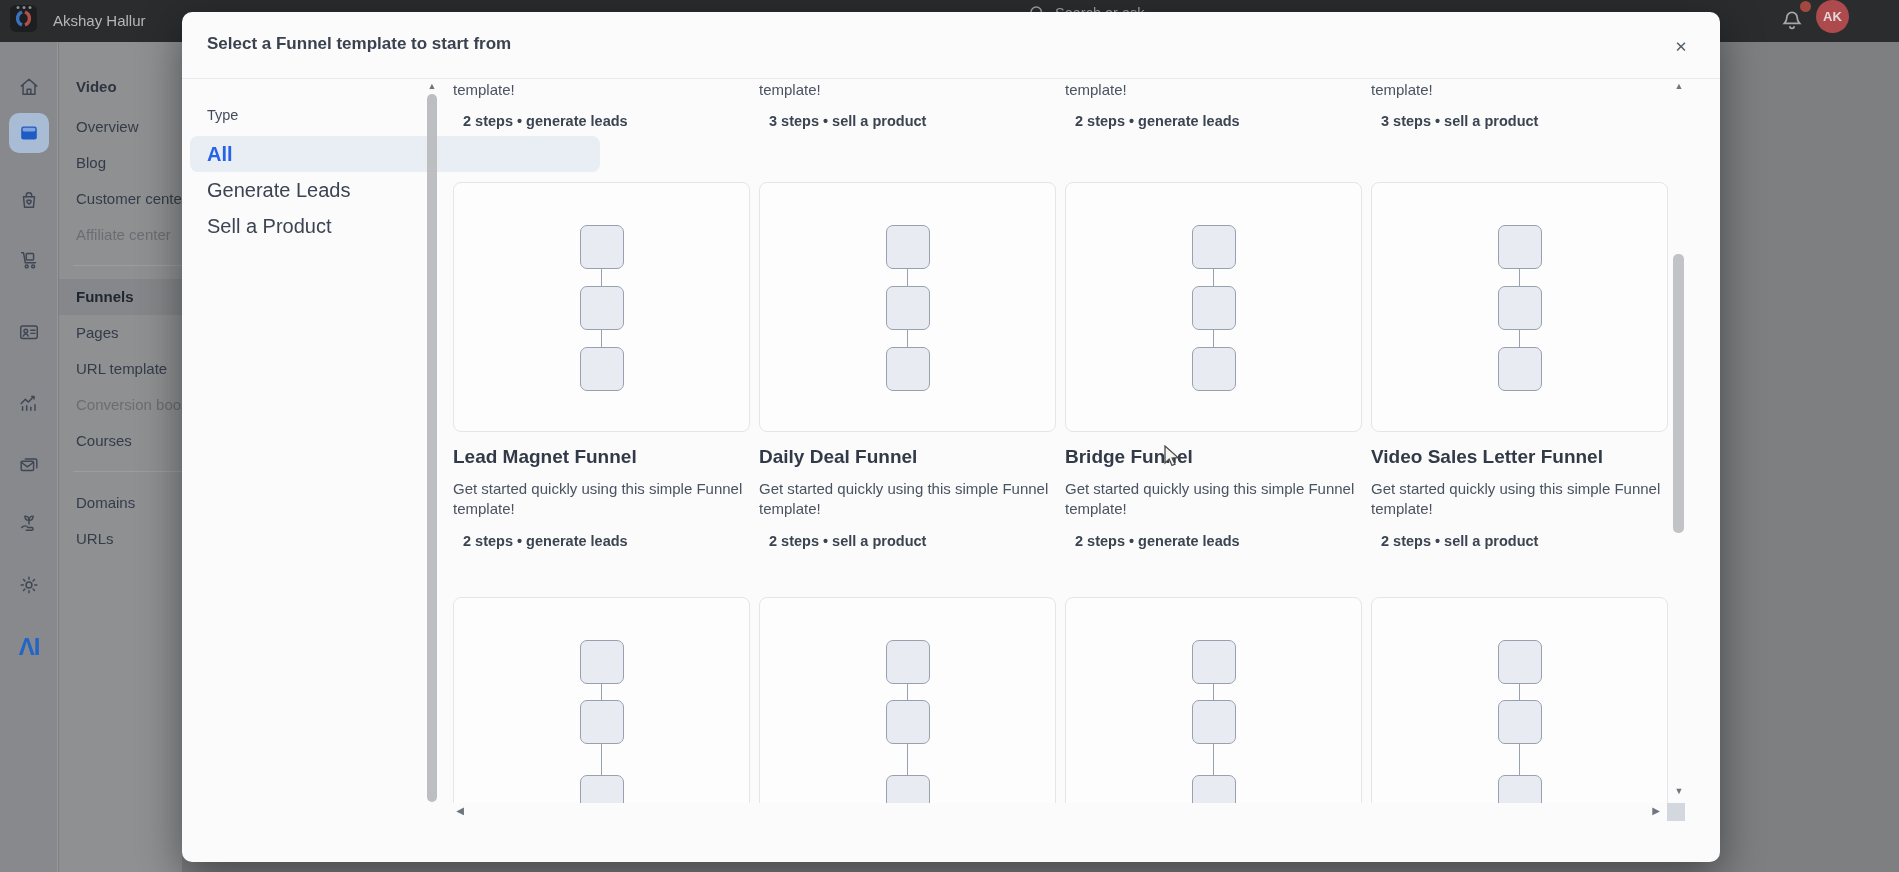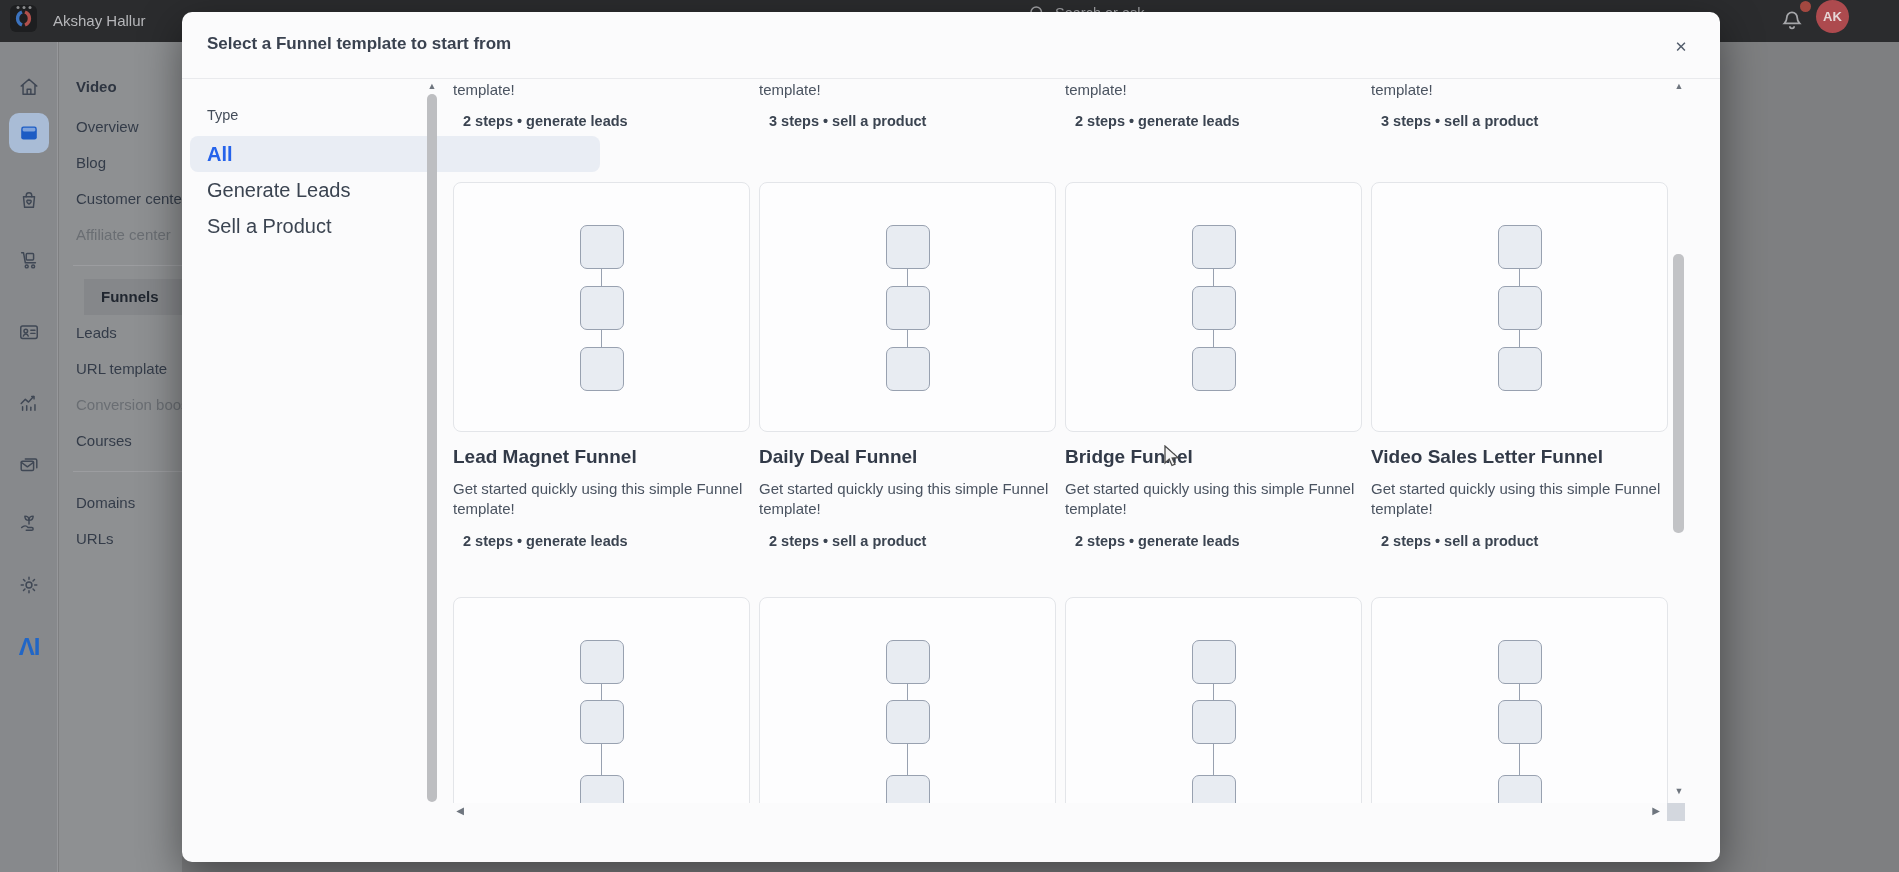--- a/index.html
+++ b/index.html
@@ -25,21 +25,21 @@
   .rail-btn { position:absolute; left:9px; width:40px; height:40px; display:flex; align-items:center; justify-content:center; border-radius:10px; }
   .rail-btn.sel { background:#a9bcd6; }
   .rail svg { stroke:#3f4754; fill:none; stroke-width:1.6; stroke-linecap:round; stroke-linejoin:round; }
   .ai-glyph { color:#2166c6; font-size:24px; font-weight:bold; letter-spacing:-1px; }
 
   .side-panel { position:absolute; left:59px; top:42px; width:123px; height:830px; background:#8e9092; z-index:2; color:#343c49; font-size:15px; }
   .sp-pad { padding-top:27px; }
   .sp-row { height:36px; line-height:36px; padding-left:17px; white-space:nowrap; overflow:hidden; }
   .sp-head { font-weight:bold; color:#2e3541; }
   .sp-row.disabled { color:#6a6e73; }
-  .sp-row.active { font-weight:bold; color:#20262f; background:#85878a;margin-left:25px; }
+  .sp-row.active { font-weight:bold; color:#20262f; background:#85878a; }
   .sp-div { height:1px; background:#9c9da0; margin:12px 0 13px 14px; }
   .sp-gap4 { height:4px; }
 
   
   .modal { position:absolute; left:182px; top:12px; width:1538px; height:850px; background:#fbfbfc; border-radius:10px; box-shadow:0 14px 44px rgba(0,0,0,.45); z-index:5; }
   .modal-title { position:absolute; left:25px; top:22px; font-size:17px; font-weight:bold; color:#3a4250; }
   .modal-close { position:absolute; left:1486px; top:22px; width:26px; height:26px; display:flex; align-items:center; justify-content:center; color:#525c6b; font-size:15px; }
   .modal-divider { position:absolute; left:0; top:66px; width:1538px; height:1px; background:#e9eaed; }
 
   
@@ -192,21 +192,21 @@
   <div class="side-panel">
     <div class="sp-pad">
       <div class="sp-row sp-head">Video</div>
       <div class="sp-gap4"></div>
       <div class="sp-row">Overview</div>
       <div class="sp-row">Blog</div>
       <div class="sp-row">Customer center</div>
       <div class="sp-row disabled">Affiliate center</div>
       <div class="sp-div"></div>
       <div class="sp-row active">Funnels</div>
-      <div class="sp-row">Leads</div>
+      <div class="sp-row">Pages</div>
       <div class="sp-row">URL template</div>
       <div class="sp-row disabled">Conversion boost</div>
       <div class="sp-row">Courses</div>
       <div class="sp-div"></div>
       <div class="sp-row">Domains</div>
       <div class="sp-row">URLs</div>
     </div>
   </div>
 
   <div class="modal">

